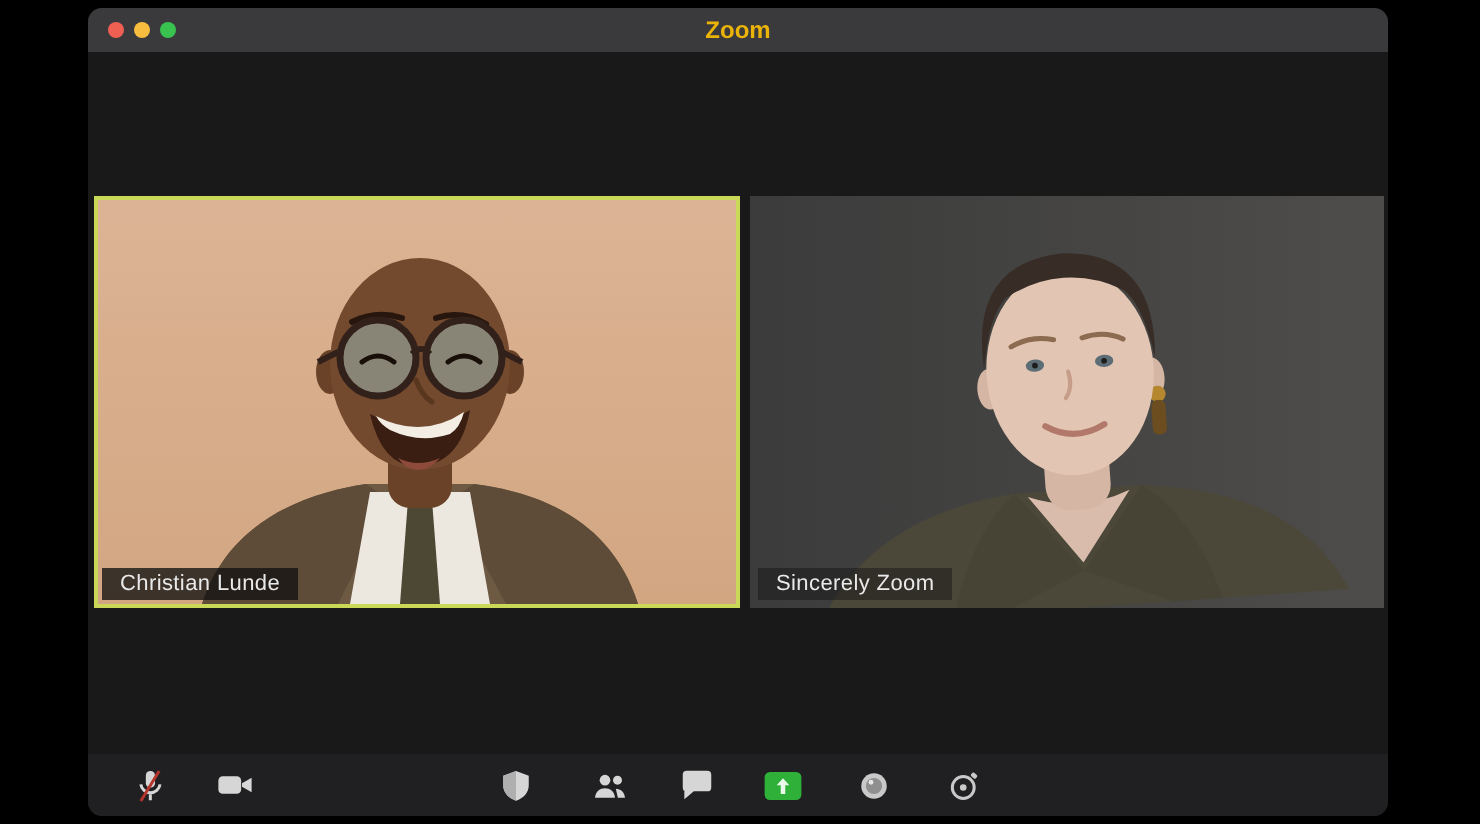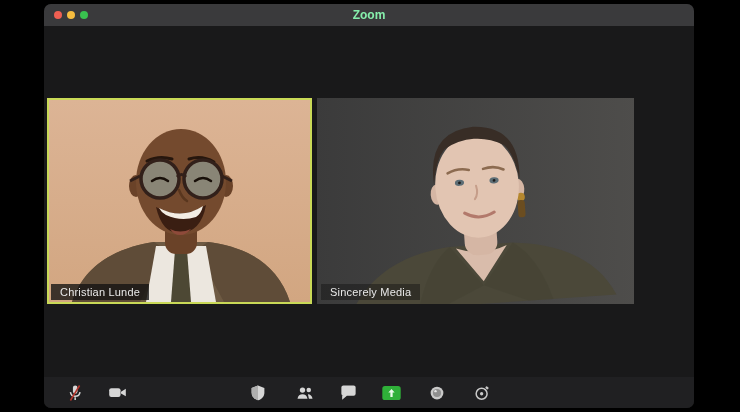--- a/index.html
+++ b/index.html
@@ -8,24 +8,24 @@
   .window{position:absolute;left:44px;top:4px;width:650px;height:404px;
           background:#19191a;border-radius:7px;overflow:hidden;}
   
   .titlebar{position:absolute;left:0;top:0;width:100%;height:22px;background:#3a3a3c;}
   .lights{position:absolute;left:10px;top:7px;display:flex;gap:5px;}
   .light{width:8px;height:8px;border-radius:50%;}
   .light.red{background:#ef5f52;}
   .light.yellow{background:#f6bd3f;}
   .light.green{background:#39c24f;}
   .title{position:absolute;left:0;top:0;width:100%;height:22px;line-height:22px;
-         text-align:center;font-size:12px;color:#86efac;font-weight:bold;}
+         text-align:center;font-size:12px;color:#eab308;font-weight:bold;}
   
   .tiles{position:absolute;left:3px;top:94px;display:flex;gap:5px;}
-  .tile{position:relative;width:265px;height:206px;background:#232323;overflow:hidden;box-sizing:border-box;}
+  .tile{position:relative;width:323px;height:206px;background:#232323;overflow:hidden;box-sizing:border-box;}
   .tile.active{border:2px solid #c9d957;}
   .tile video-fill, .tile svg.portrait{position:absolute;left:0;top:0;width:100%;height:100%;display:block;}
   .name-tag{position:absolute;left:2px;bottom:2px;background:rgba(18,18,18,0.78);
             color:#e9e9e9;font-size:11px;padding:2px 9px;letter-spacing:.2px;}
   .tile:not(.active) .name-tag{background:rgba(18,18,18,0.45);left:4px;bottom:4px;}
   
   .toolbar{position:absolute;left:0;bottom:0;width:100%;height:31px;background:#202022;}
   .tool{position:absolute;top:3px;width:26px;height:25px;transform:translateX(-50%);
         display:flex;align-items:center;justify-content:center;background:none;border:none;padding:0;cursor:pointer;}
   .end-meeting{position:absolute;right:9px;top:0;height:31px;display:flex;align-items:center;
@@ -129,21 +129,21 @@
             <ellipse cx="144" cy="82" rx="4.5" ry="3" fill="#5c6d75"></ellipse>
             <ellipse cx="178" cy="82" rx="4.5" ry="3" fill="#5c6d75"></ellipse>
             <circle cx="144" cy="82" r="1.4" fill="#1d1d1d"></circle>
             <circle cx="178" cy="82" r="1.4" fill="#1d1d1d"></circle>
 
             <path d="M160 86 q2 8 -2 13" stroke="#c59d89" stroke-width="2" fill="none" stroke-linecap="round"></path>
 
             <path d="M147 112 q14 9 29 1" stroke="#b2796b" stroke-width="3" fill="none" stroke-linecap="round"></path>
           </g>
         </svg>
-        <div class="name-tag">Sincerely Media</div>
+        <div class="name-tag">Sincerely Zoom</div>
       </div>
     </div>
 
     <div class="toolbar">
 
       <button class="tool" style="left:31px">
         <svg width="20" height="20" viewBox="0 0 24 24">
           <rect x="9.5" y="3" width="5.5" height="10" rx="2.7" fill="#d6d6d6"></rect>
           <path d="M6.5 11a5.8 5.8 0 0 0 11.5 0" stroke="#d6d6d6" stroke-width="1.8" fill="none"></path>
           <line x1="12.2" y1="17" x2="12.2" y2="20.5" stroke="#d6d6d6" stroke-width="1.8"></line>

